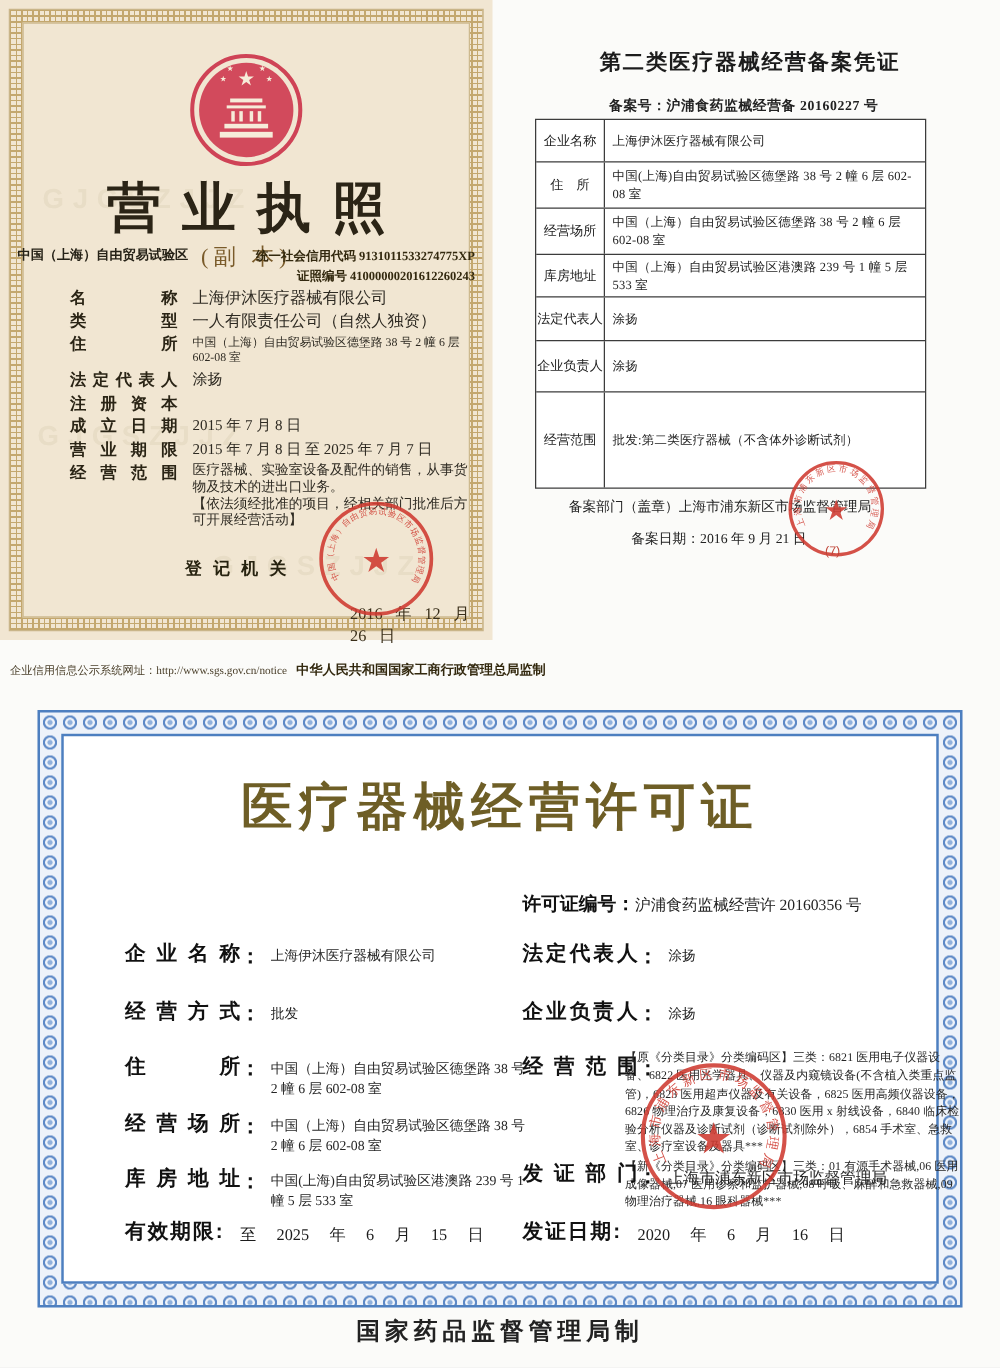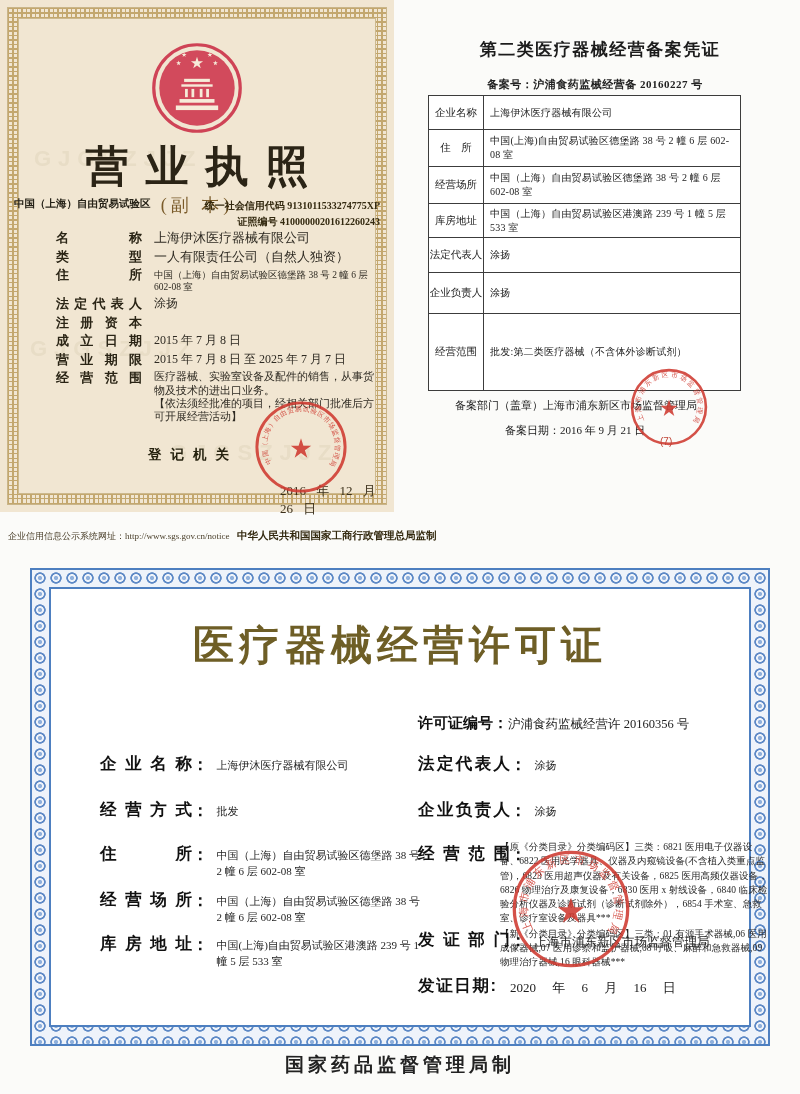--- a/index.html
+++ b/index.html
@@ -282,20 +282,24 @@
     <div class="ol-scope">
       <p>【原《分类目录》分类编码区】三类：6821 医用电子仪器设备、6822 医用光学器具、仪器及内窥镜设备(不含植入类重点监管)，6823 医用超声仪器及有关设备，6825 医用高频仪器设备，6826 物理治疗及康复设备，6830 医用 x 射线设备，6840 临床检验分析仪器及诊断试剂（诊断试剂除外），6854 手术室、急救室、诊疗室设备及器具***</p>
       <p>【新《分类目录》分类编码区】三类：01 有源手术器械,06 医用成像器械,07 医用诊察和监护器械,08 呼吸、麻醉和急救器械,09 物理治疗器械,16 眼科器械***</p>
     </div>
     <div class="ol-field" style="left:388px;top:362px;width:330px;">
       <span class="ol-lab">发证部门</span>
         <span class="ol-colon">：</span>
       <span class="ol-val" style="font-size:12.5px;padding-top:3px;">上海市浦东新区市场监督管理局</span>
     </div>
 
+    <div class="ol-field" style="left:70px;top:408px;width:340px;">
+      <span class="ol-lab" style="width:78px;min-width:78px;">有效期限:</span>
+      <span class="ol-dateline" style="margin-left:14px;">至 2025 年 6 月 15 日</span>
+    </div>
     <div class="ol-field" style="left:388px;top:408px;width:330px;">
       <span class="ol-lab" style="width:78px;min-width:78px;">发证日期:</span>
       <span class="ol-dateline" style="margin-left:14px;">2020 年 6 月 16 日</span>
     </div>
 
     <svg class="seal" style="left:478px;top:278px;width:126px;height:126px;" viewBox="0 0 100 100">
       <defs>
           <path id="arcOL" d="M 21 68 A 35 35 0 1 1 79 68" fill="none"></path>
         </defs>
       <circle cx="50" cy="50" r="45" fill="none" stroke="#cf3a30" stroke-width="2.6"></circle>

